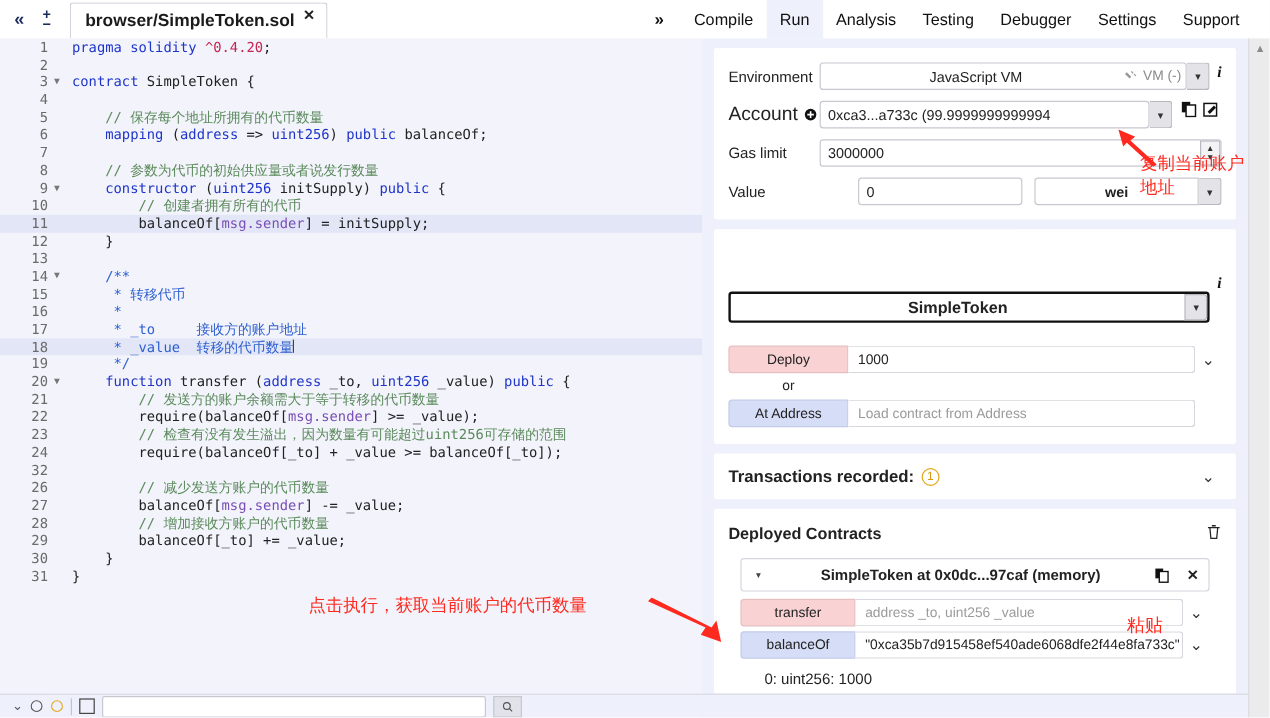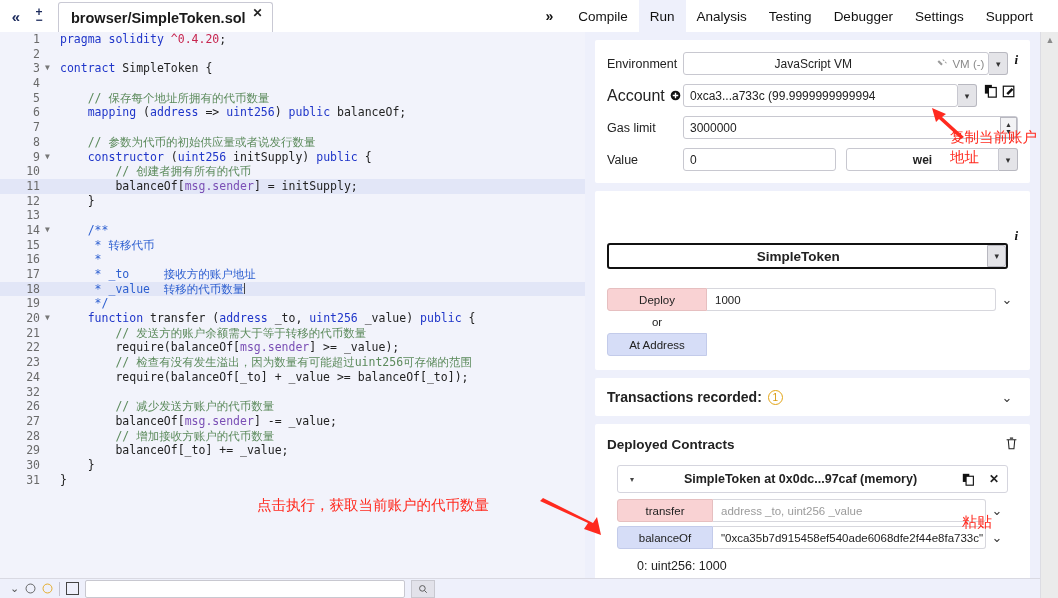--- a/index.html
+++ b/index.html
@@ -77,21 +77,21 @@
   
   #right {
     position: absolute; top: 32px; left: 585px; width: 455px; height: 566px;
     background: #eef0fb; overflow: hidden;
   }
   .card {
     background: #ffffff; margin: 8px 10px; padding: 10px 12px;
     border-radius: 2px;
   }
   .row { display: flex; align-items: center; margin-bottom: 9px; }
-  .row:last-child { margin-bottom: 2px; }
+  .row:last-child { margin-bottom: 2px; gap: 32px; }
   .lbl { width: 76px; min-width: 76px; font-size: 12.5px; color: #222; }
   .lbl-ic { display:flex; align-items:center; gap:5px; width:76px; min-width:76px; font-size:16px;}
 
   .ctl { flex: 1; display: flex; align-items: flex-start; }
   .inputbox {
     height: 23px; border: 1px solid #c8c8d0; border-radius: 3px;
     background: #fff; display: flex; align-items: center;
     padding: 0 6px; font-size: 12px; color: #222; flex: 1; min-width: 0;
   }
   .inputbox.center { justify-content: center; }
@@ -357,20 +357,21 @@
         <div class="inp-flat">1000</div>
         <div class="chev-dn">⌄</div>
       </div>
 
       <div class="or-row">
         <div class="or">or</div>
       </div>
 
       <div class="deploy-row" style="margin-top:0;">
         <div class="btn-blue">At Address</div>
+        <div class="inp-flat ph">Load contract from Address</div>
         <div class="chev-dn"></div>
       </div>
     </div>
 
     <div class="card" style="padding:11px 12px;">
       <div class="card-head">
         <span class="title">Transactions recorded:</span>
         <span class="badge">1</span>
         <span class="chev-dn">⌄</span>
       </div>
@@ -421,21 +422,21 @@
   <svg class="arrow" style="left:928px; top:105px;" width="40" height="34" viewBox="0 0 40 34">
     <path d="M36 32 L14 12 L18 9 L4 3 L8 17 L11 14 L33 34 Z" fill="#ff2a1f"></path>
   </svg>
 
   <div class="anno" style="left:257px; top:495px;">点击执行，获取当前账户的代币数量</div>
 
   <svg class="arrow" style="left:538px; top:498px;" width="66" height="40" viewBox="0 0 66 40">
     <path d="M2 3 L50 25 L46 31 L63 37 L59 19 L55 25 L5 0 Z" fill="#ff2a1f"></path>
   </svg>
 
-  <div class="anno" style="left:962px; top:512px; font-size:15px;">粘贴</div>
+  <div class="anno" style="left:939px; top:512px; font-size:15px;">粘贴</div>
 
   <div id="vscroll-right">
     <div class="up">▲</div>
   </div>
 
   <div id="bottombar">
     <span class="bi">⌄</span>
     <svg width="11" height="11" viewBox="0 0 16 16">
       <circle cx="8" cy="8" r="6.5" fill="none" stroke="#555" stroke-width="1.3"></circle>
     </svg>

